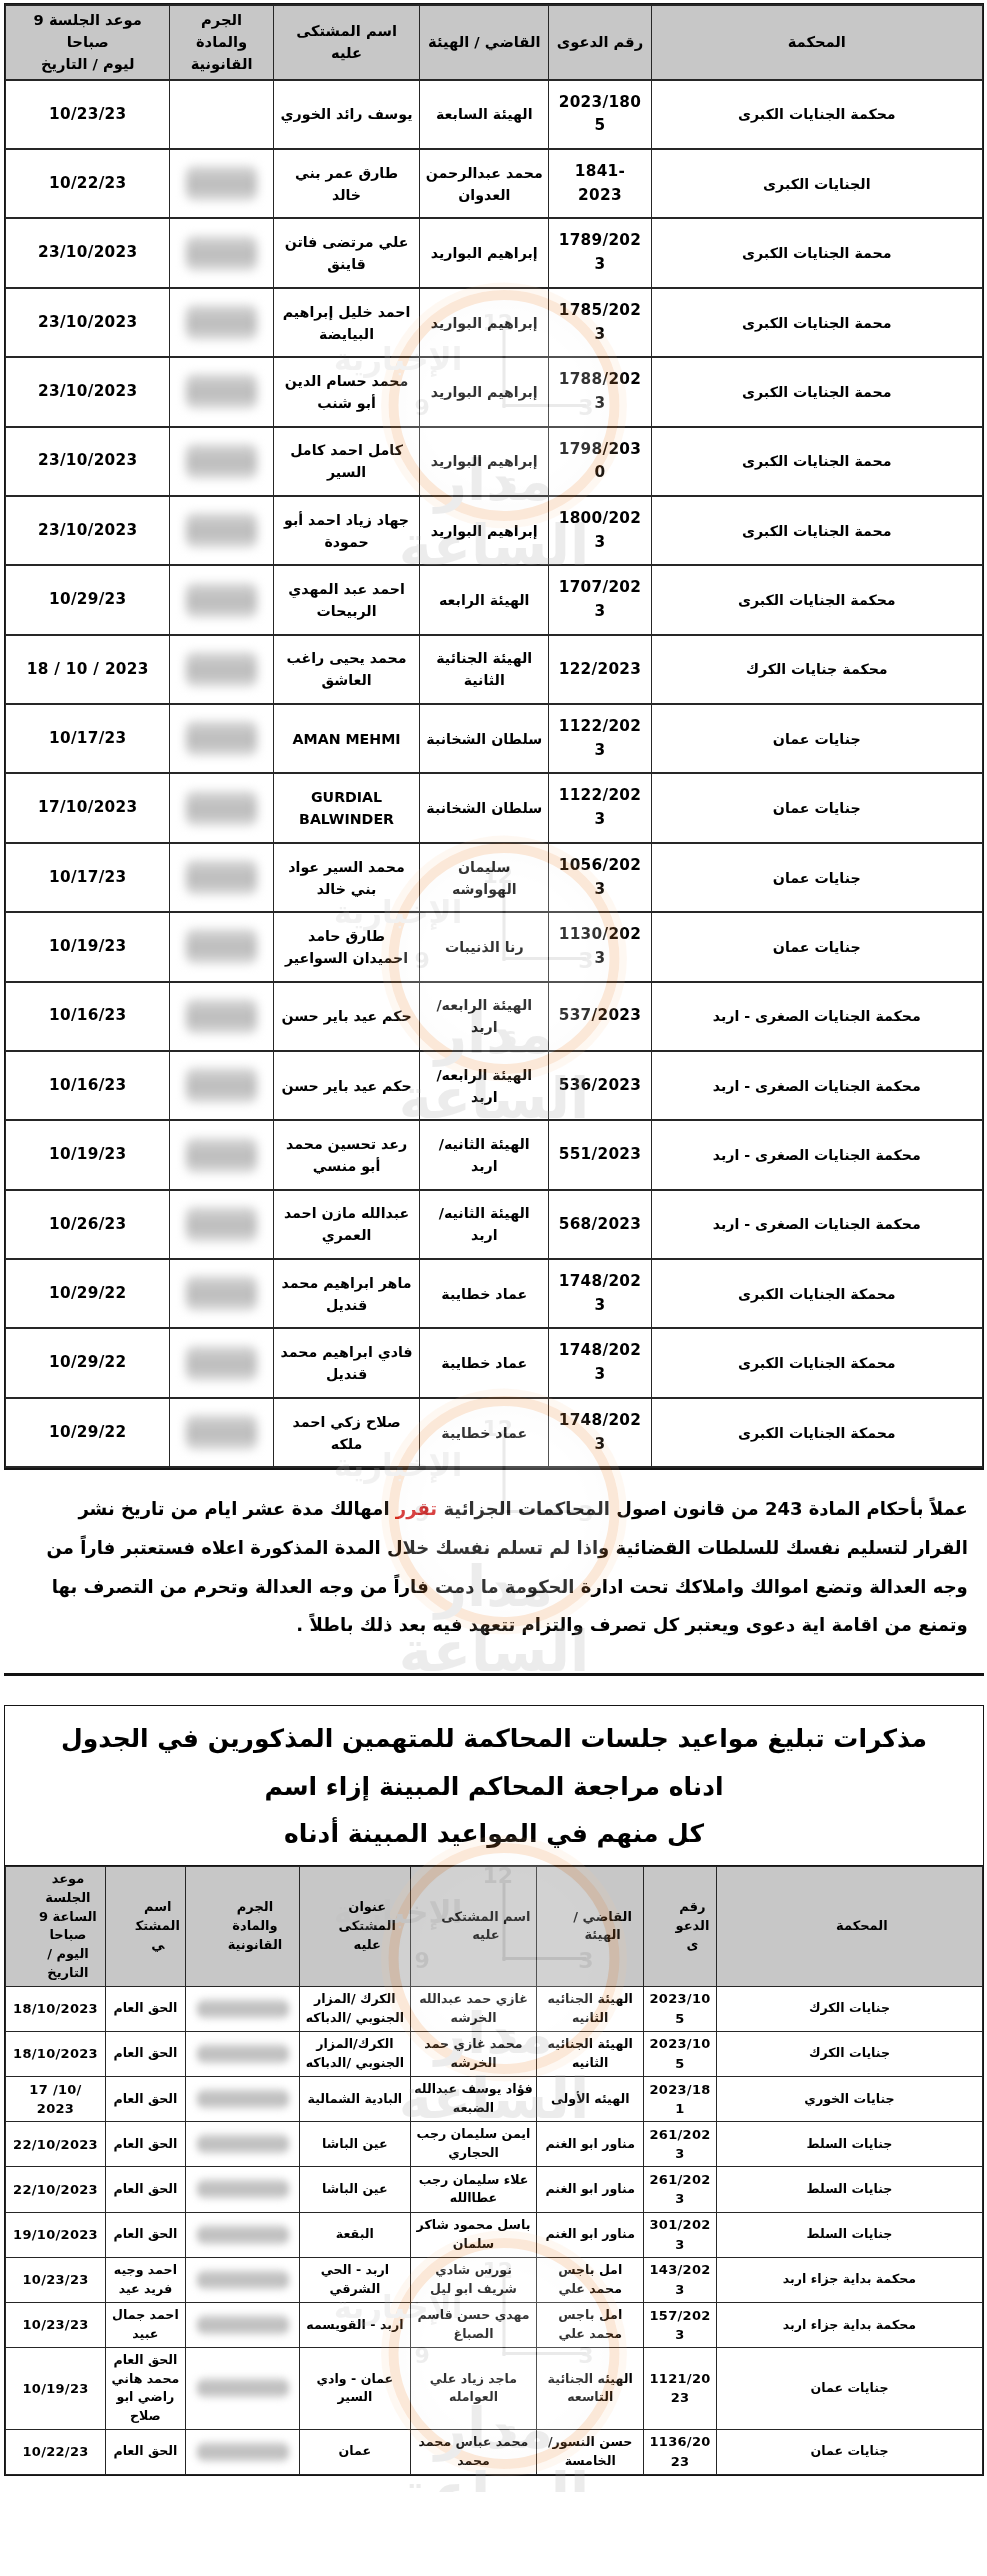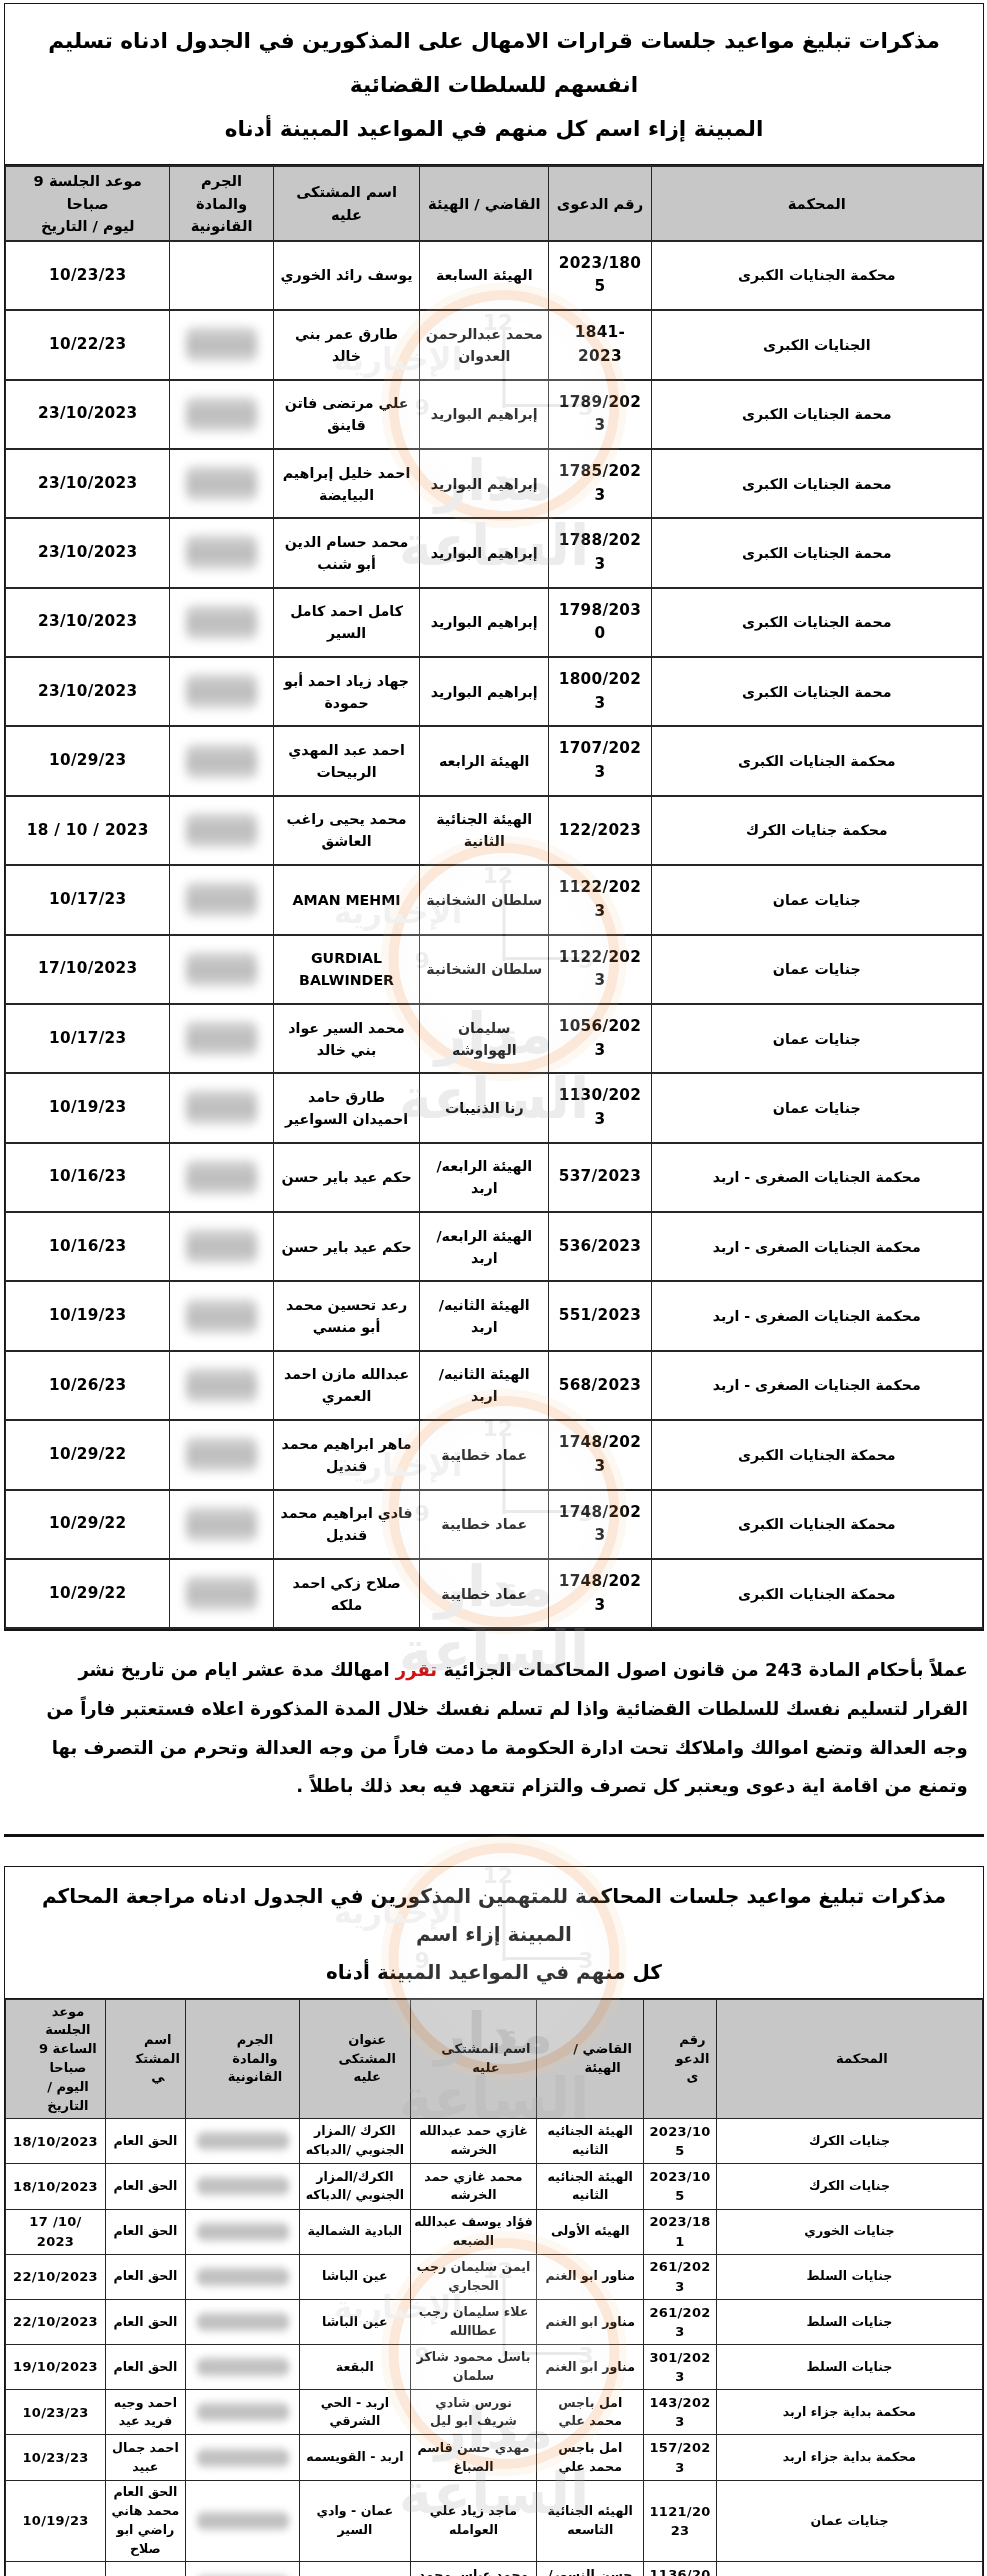--- a/index.html
+++ b/index.html
@@ -19,21 +19,21 @@
   
   .doc-title{
     text-align:center;
     font-size:21.6px;
     line-height:2.05;
     padding:14.7px 37px 12.6px;
     border-bottom:1.6px solid #151515;
     white-space:pre-line;
   }
   .doc-title2{
-    font-size:20px;
+    font-size:25px;
     line-height:1.9;
     padding:9.5px 32px 7.4px;
   }
   
   table{width:100%;border-collapse:collapse;table-layout:fixed;}
   th,td{
     border:1.1px solid #262626;
     border-top-width:2.1px;border-bottom-width:2.1px;
     text-align:center;vertical-align:middle;
     padding:3.2px 5.3px;
@@ -103,22 +103,20 @@
     position:absolute;top:51px;left:3.2px;
     font-size:31px;color:#bdbdbd;font-weight:bold;
   }
 </style>
 </head>
 <body>
 
 <div class="page">
 
   <div class="box box1">
-    <div class="doc-title">مذكرات تبليغ مواعيد جلسات قرارات الامهال على المذكورين في الجدول ادناه تسليم انفسهم للسلطات القضائية
-المبينة إزاء اسم كل منهم في المواعيد المبينة أدناه</div>
     <table class="t1">
       <colgroup>
         <col style="width:33.9%">
           <col style="width:10.5%">
           <col style="width:13.2%">
         <col style="width:15.0%">
           <col style="width:10.6%">
           <col style="width:16.8%">
       </colgroup>
       <thead>

